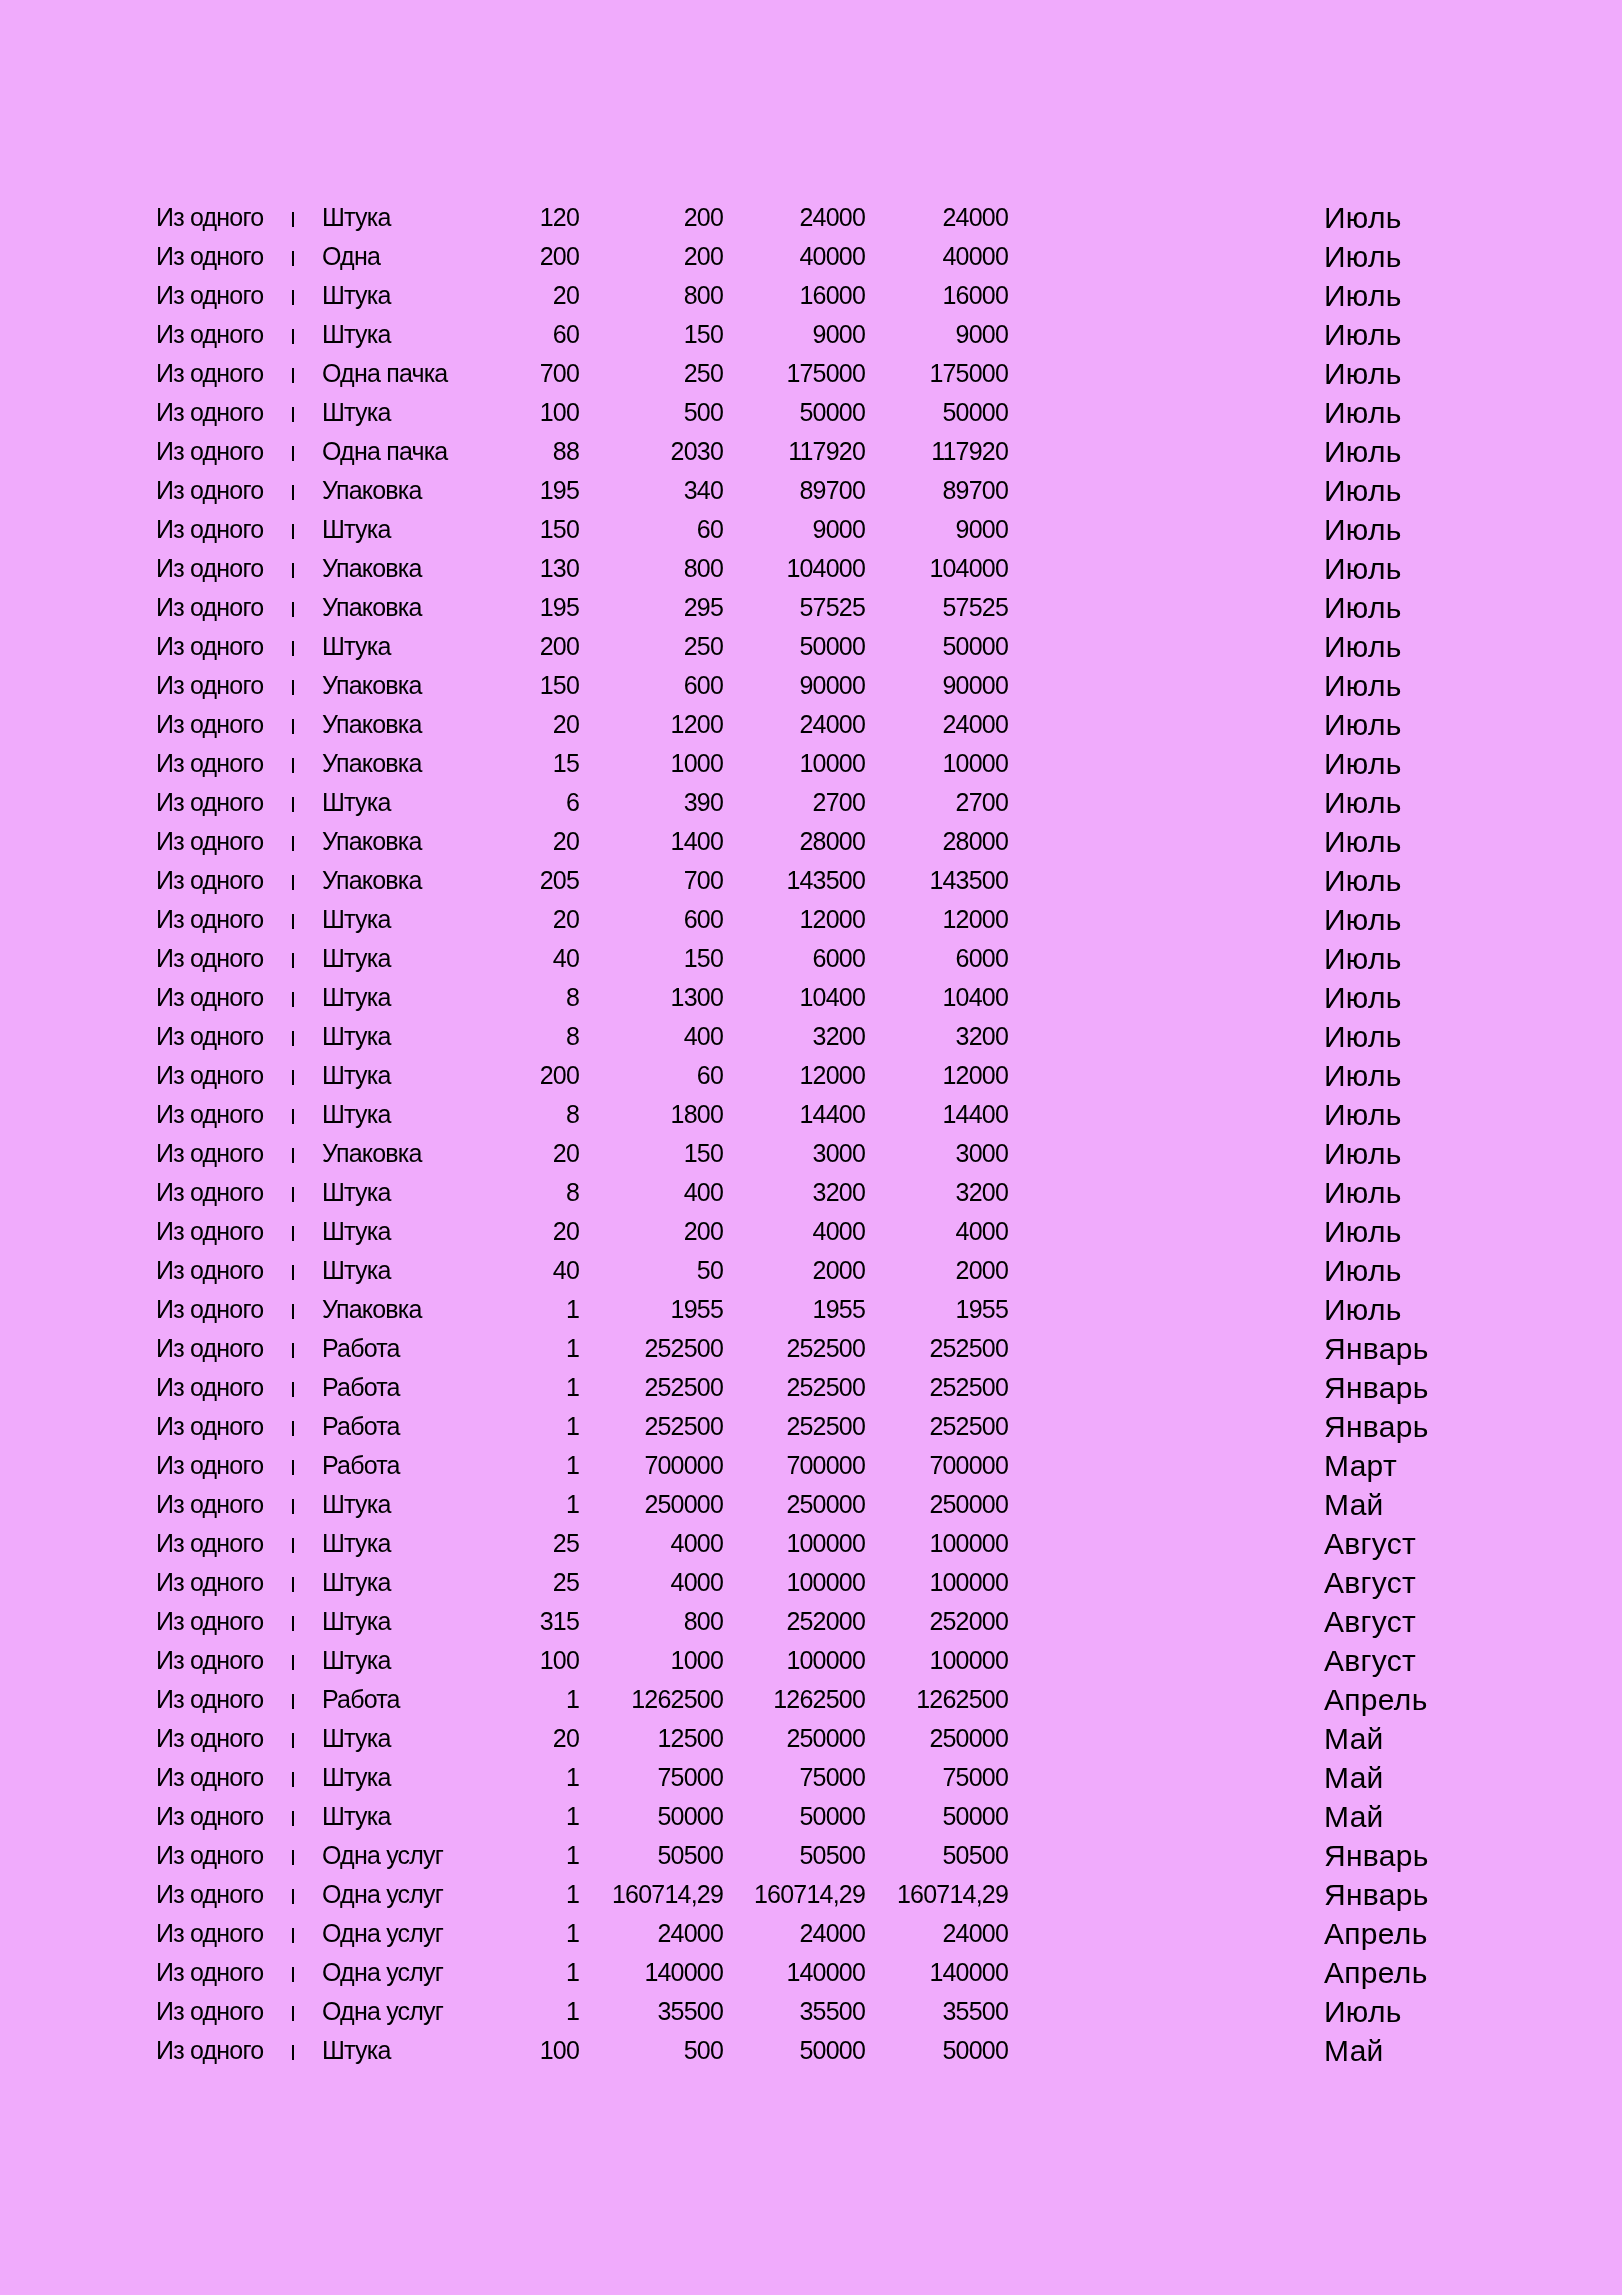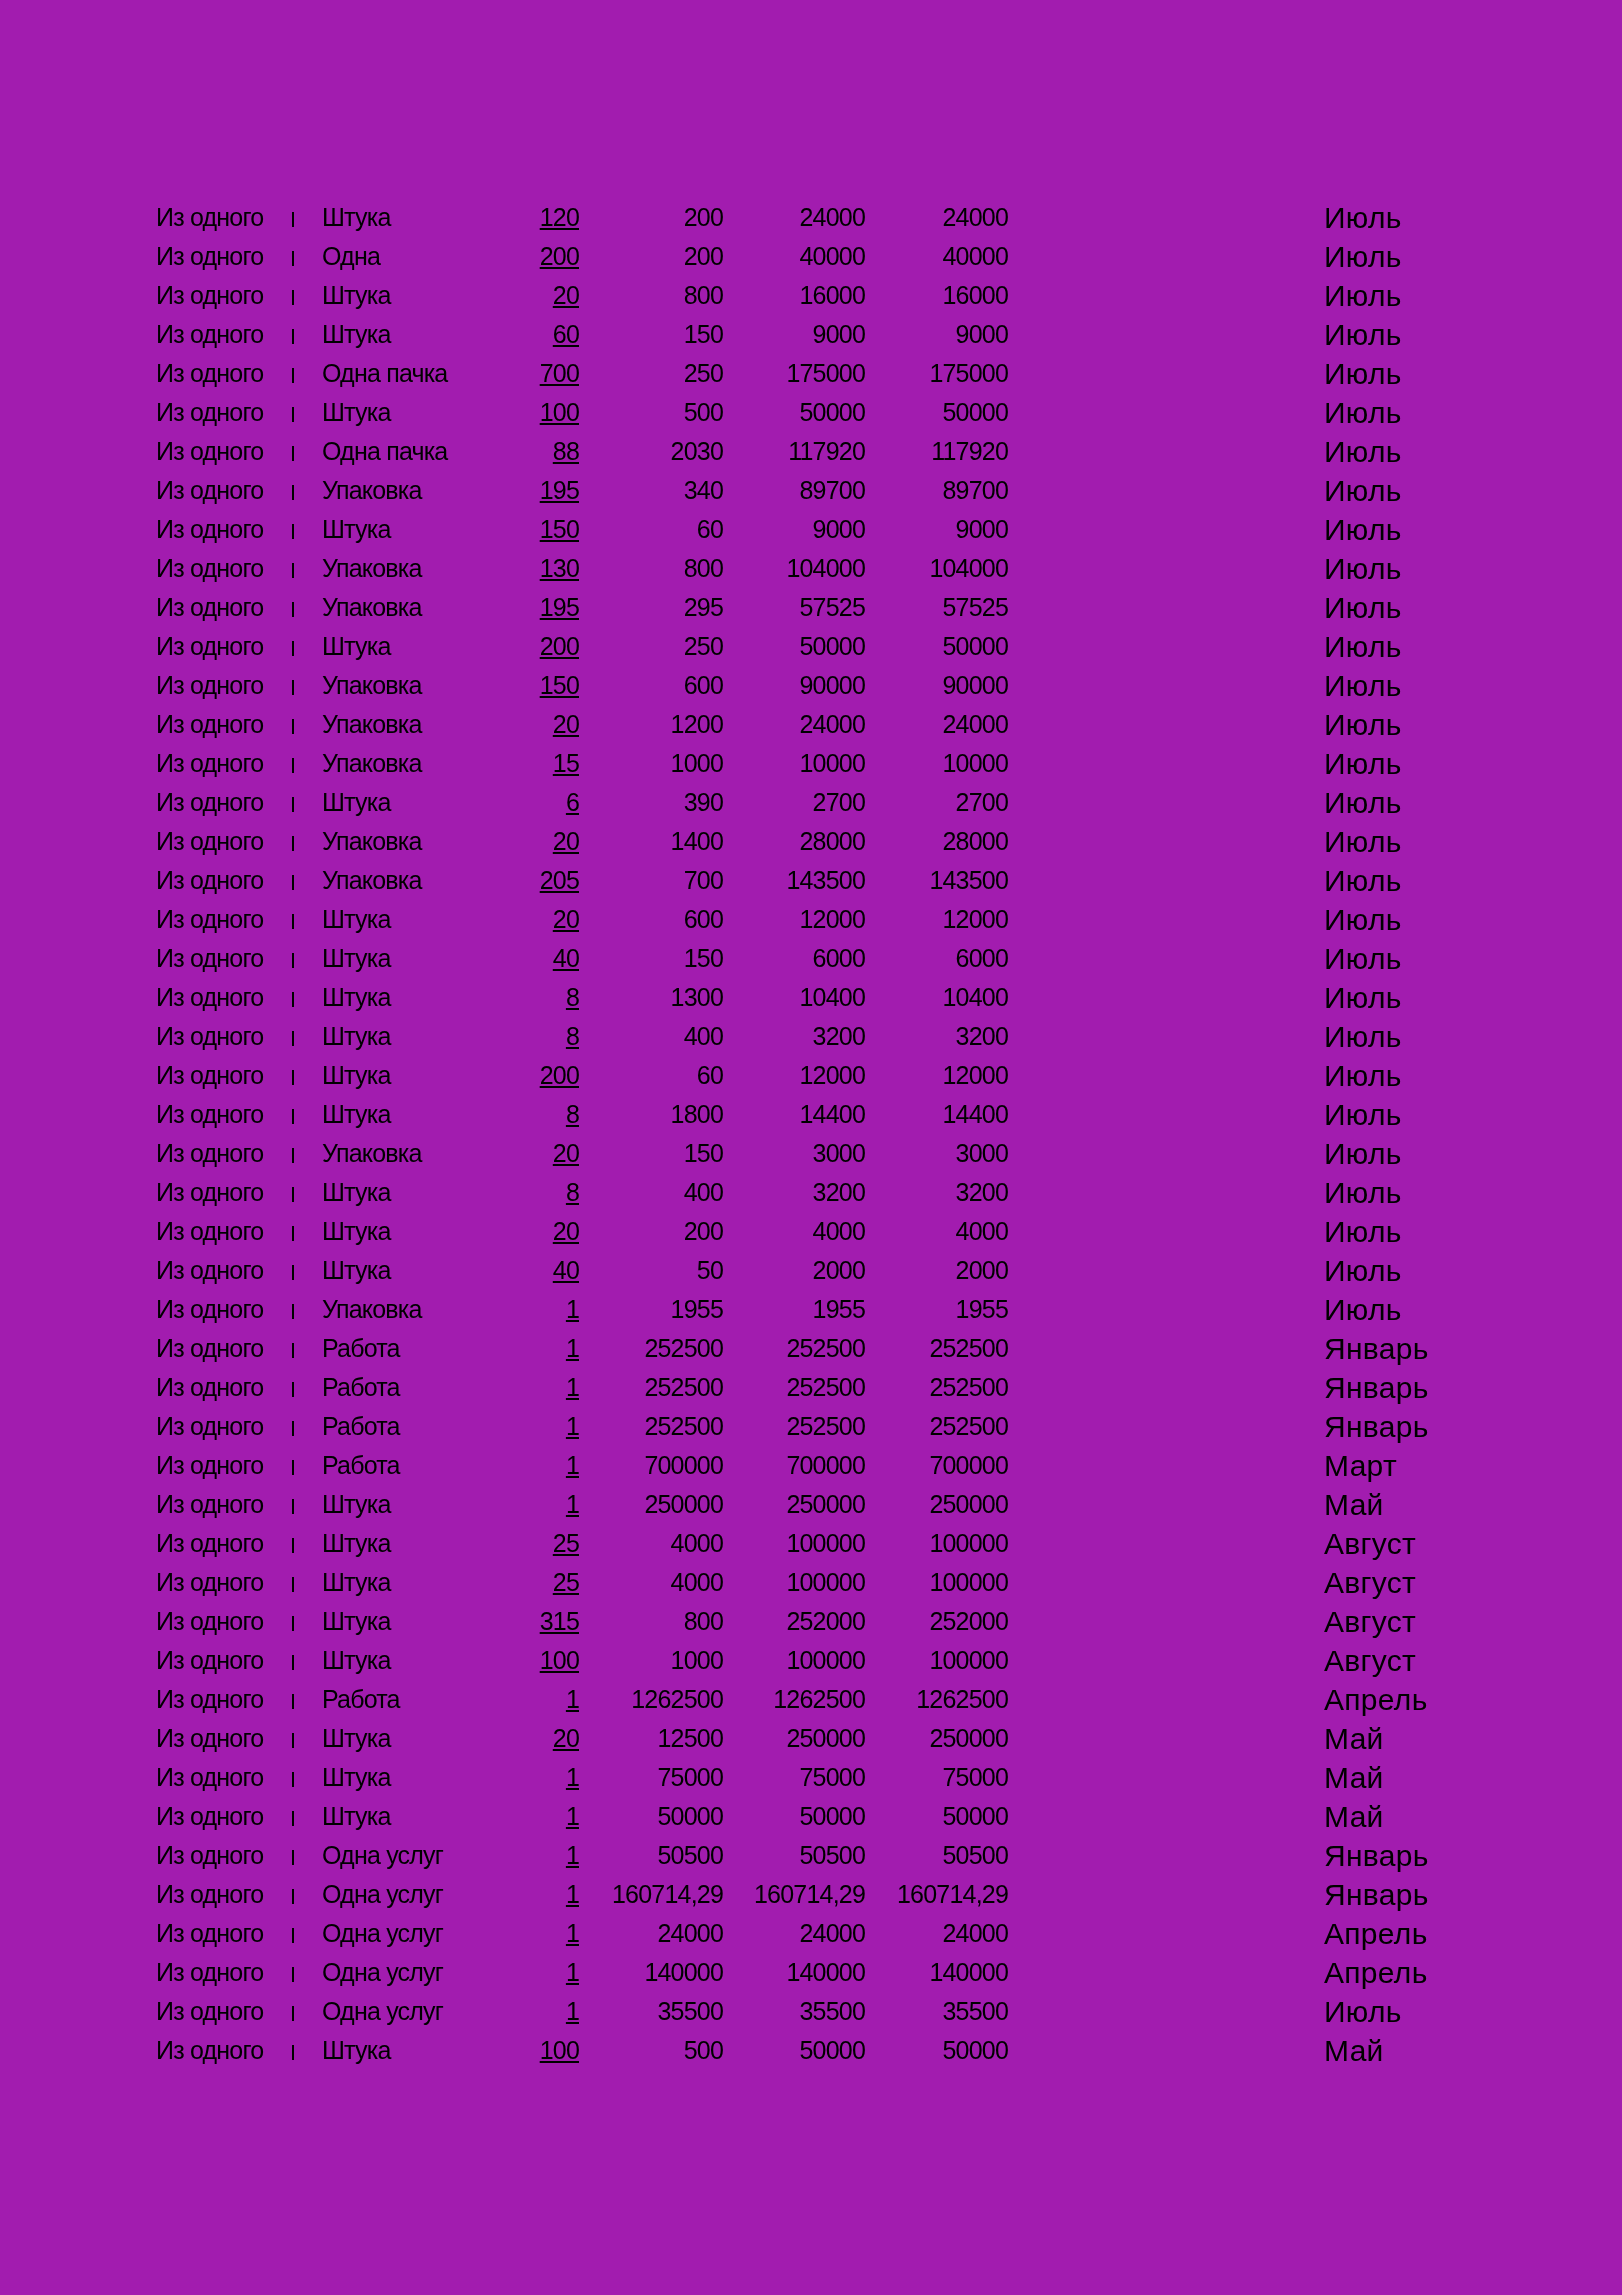--- a/index.html
+++ b/index.html
@@ -13,21 +13,21 @@
     position: relative;
     overflow: hidden;
     color: #000000;
   }
   .page {
     position: absolute;
     left: 0;
     top: 0;
     width: 1623px;
     height: 2295px;
-    background: #a21caf;
+    background: #f0abfc;
   }
   .sheet {
     position: absolute;
     left: 0;
     top: 198px;
     width: 1623px;
   }
   .row {
     position: relative;
     height: 39px;
@@ -47,21 +47,21 @@
   .c-desc  { left: 156px; width: 135px; }
   .c-desc-clip {
     position: absolute;
     top: 13.7px;
     left: 292px;
     width: 2px;
     height: 15.7px;
     background: #000000;
   }
   .c-unit  { left: 298px; width: 141px; margin-left: 24px; }
-  .c-qty   { left: 458px; width: 121px; text-align: right; text-decoration: underline; }
+  .c-qty   { left: 458px; width: 121px; text-align: right; }
   .c-price { left: 589px; width: 134px; text-align: right; }
   .c-sum   { left: 731px; width: 134px; text-align: right; }
   .c-total { left: 874px; width: 134px; text-align: right; }
   .c-month {
     left: 1324px;
     width: 196px;
     font-family: "Liberation Sans", sans-serif;
     font-size: 30px;
     letter-spacing: 0.3px;
   }

